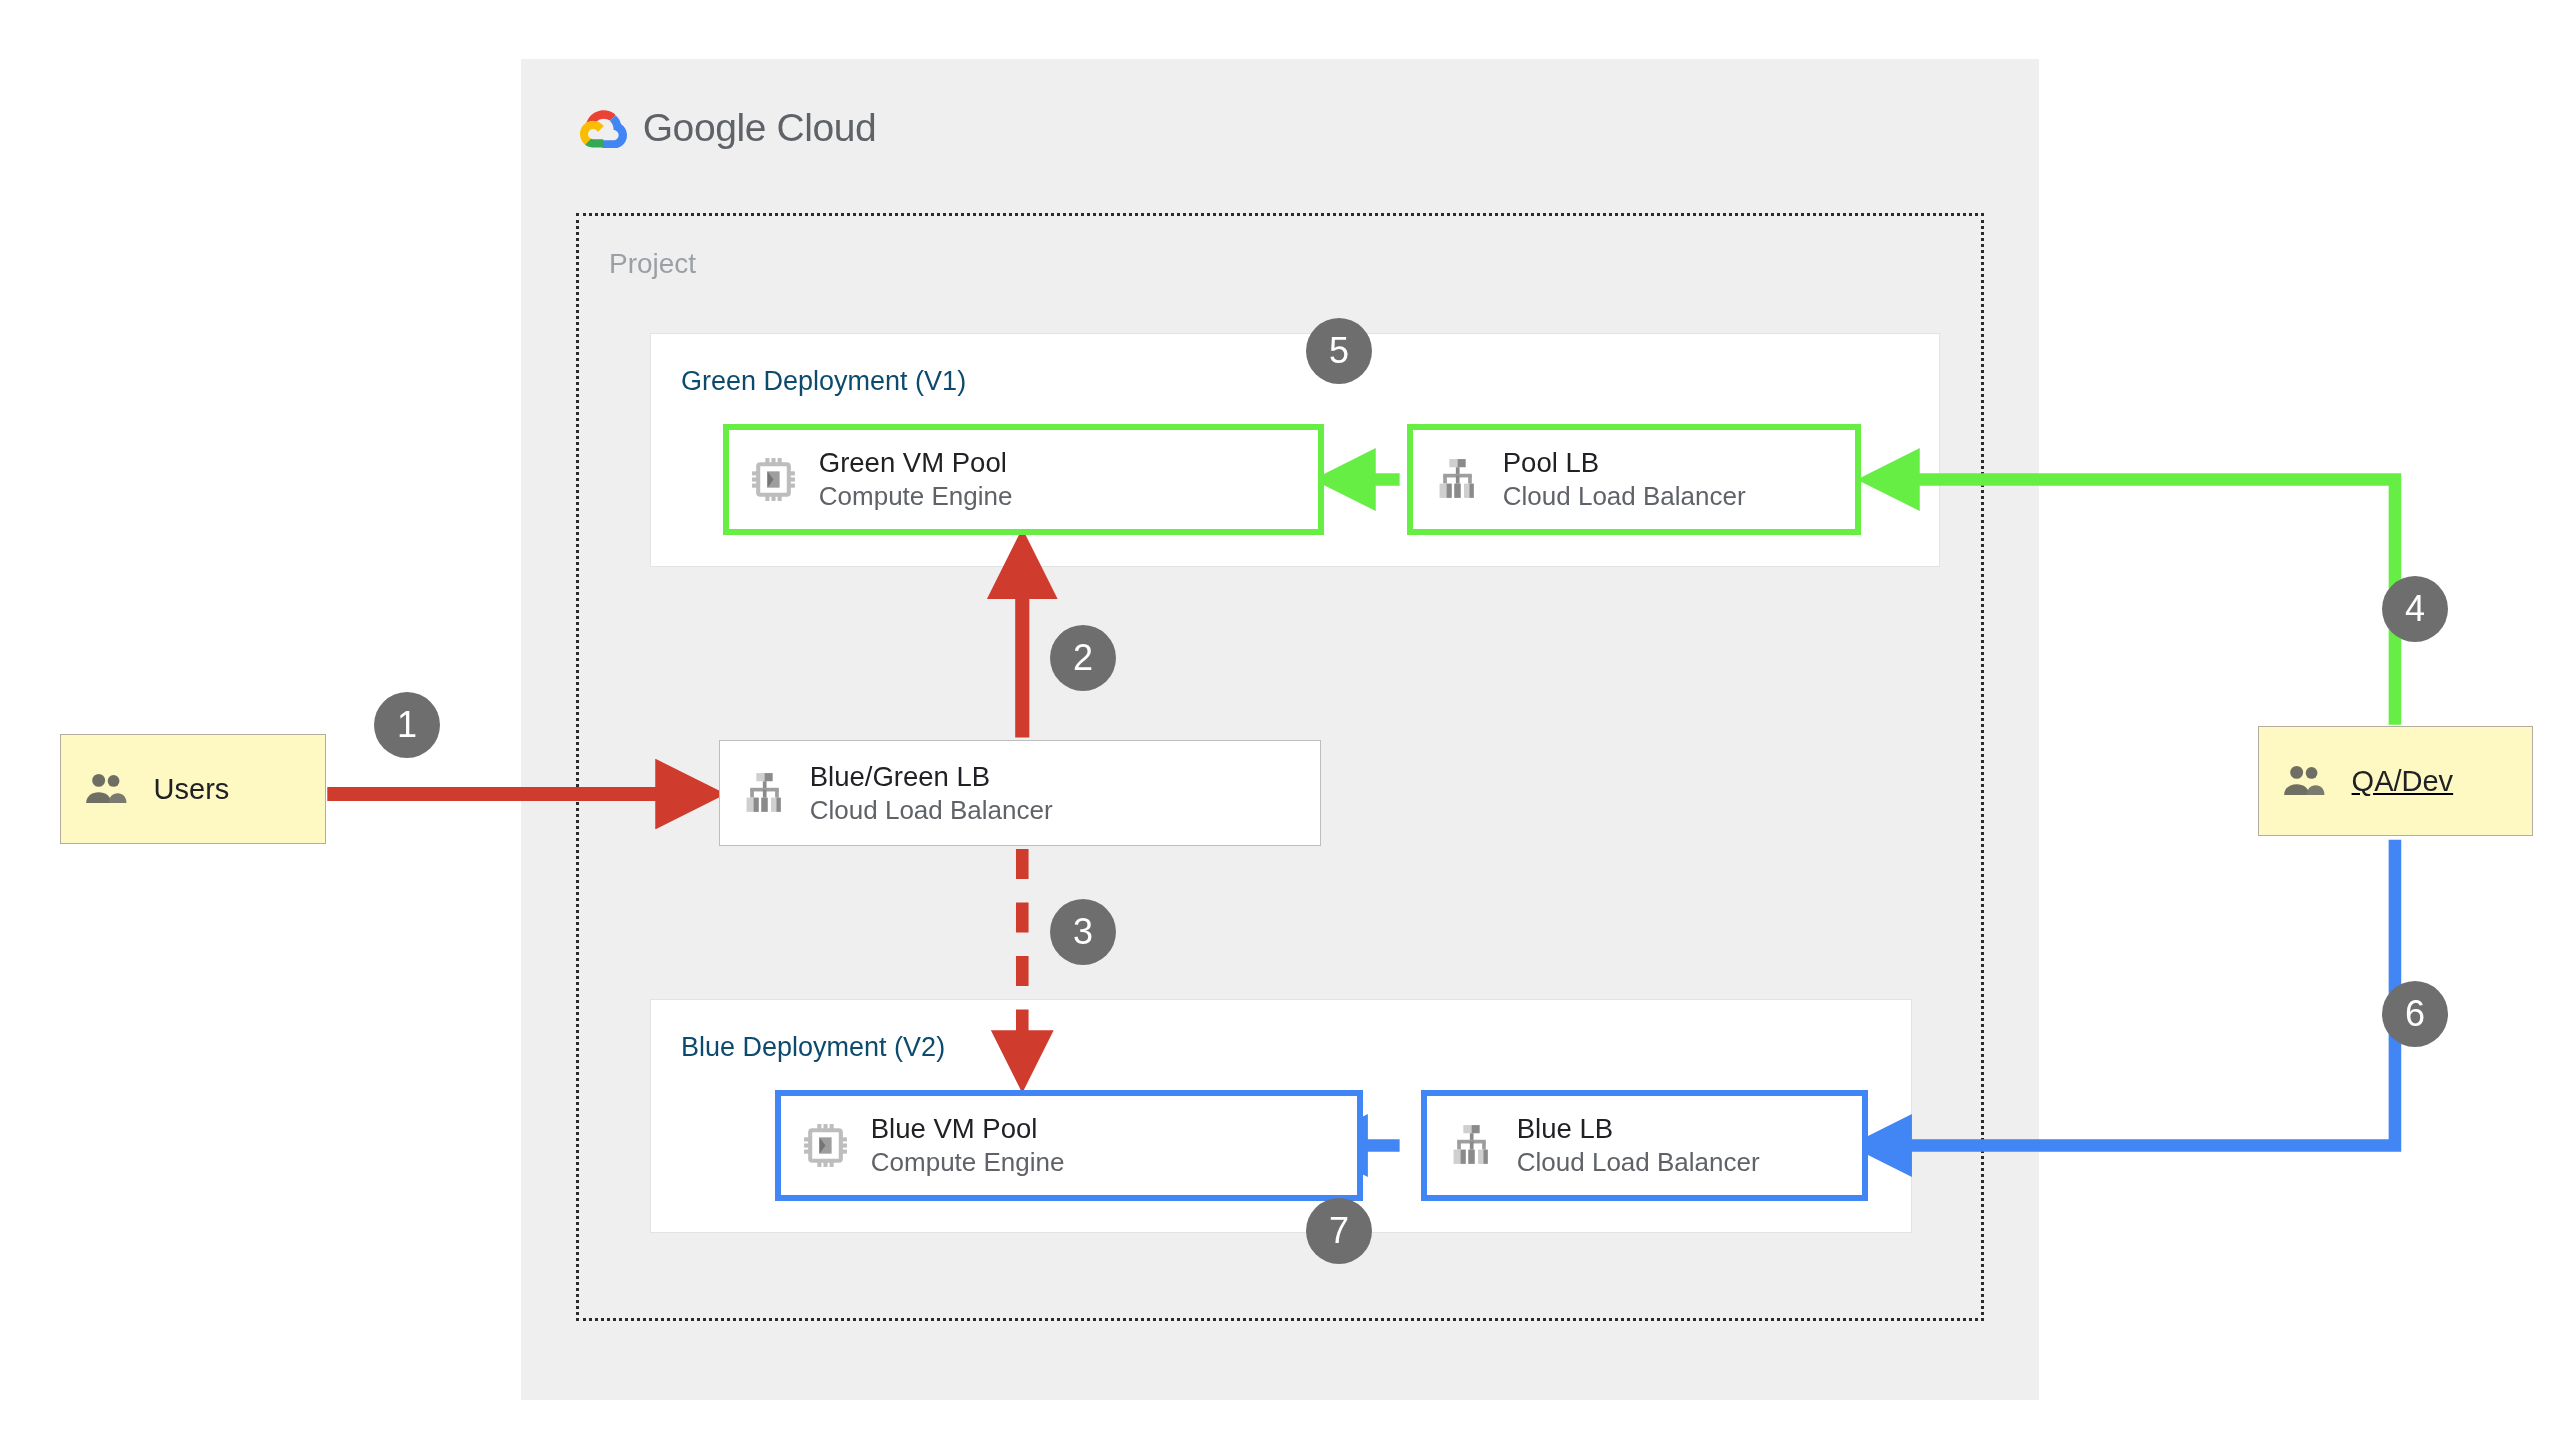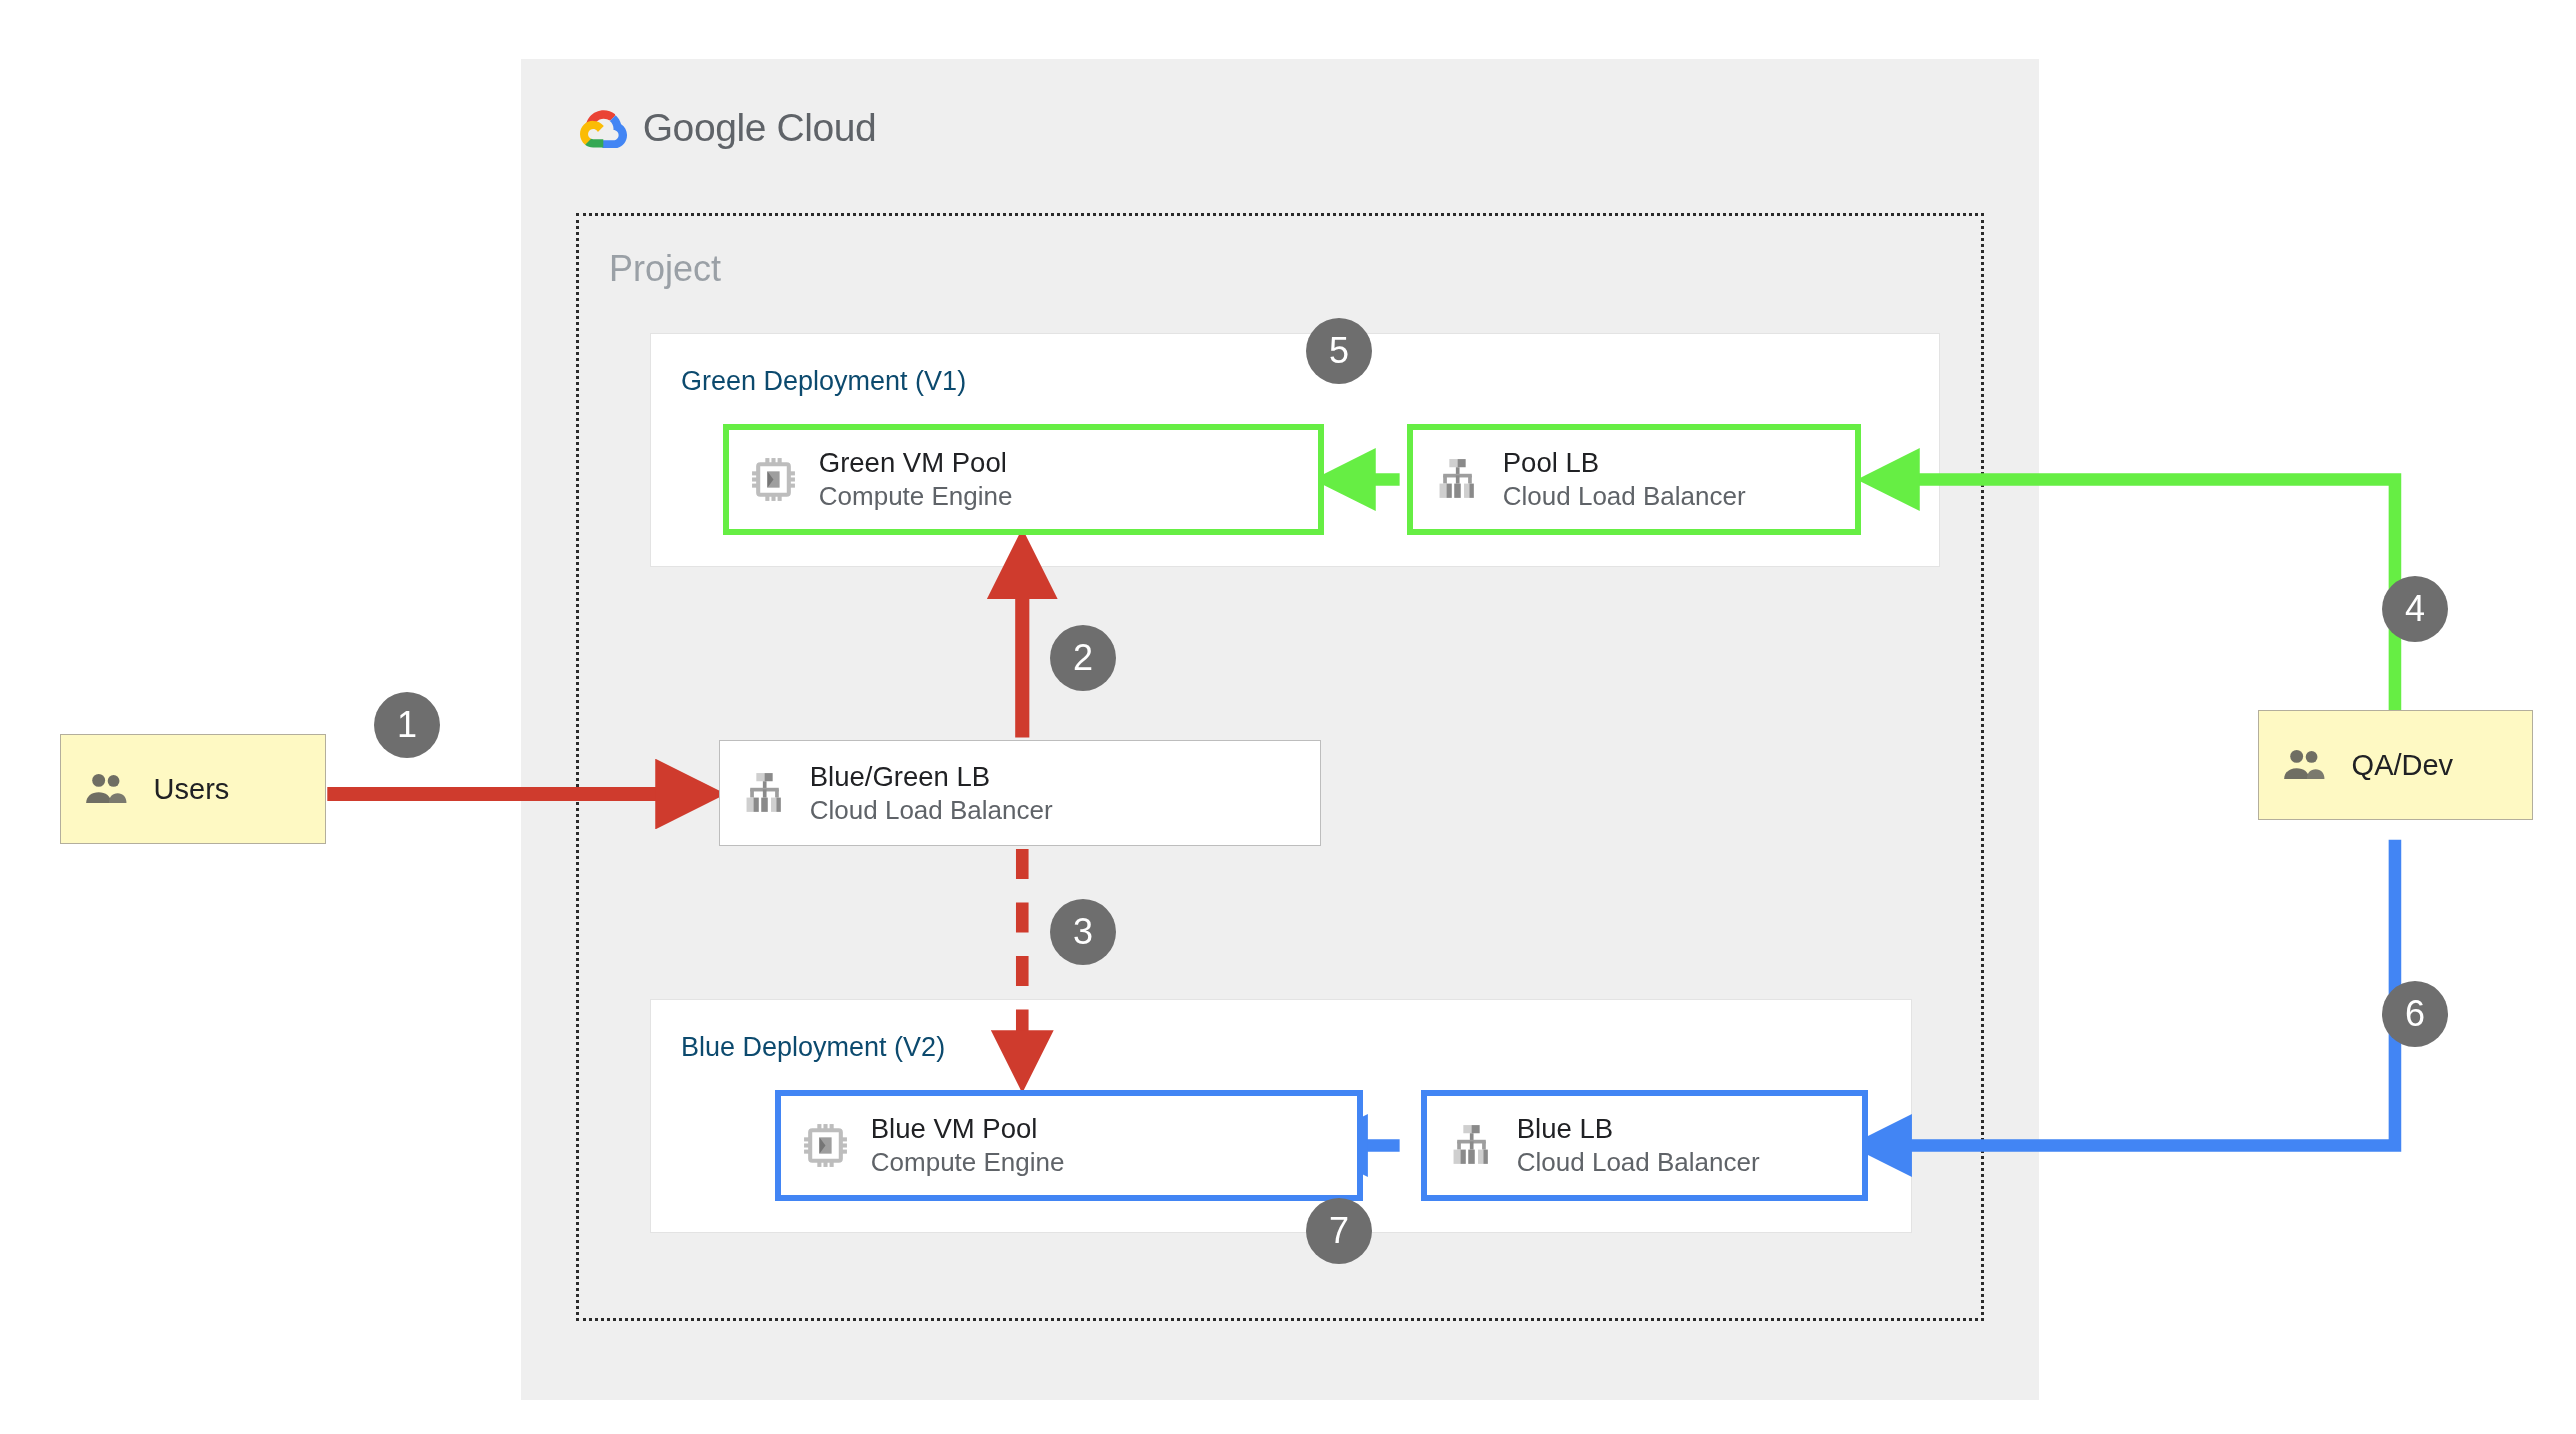--- a/index.html
+++ b/index.html
@@ -42,21 +42,21 @@
 
   
   #project-box {
     left: 576px; top: 213px;
     width: 1408px; height: 1108px;
     border: 3.9px dotted #2b2b2b;
     background: transparent;
   }
   #project-label {
     left: 609px; top: 248px;
-    font-size: 36px;
+    font-size: 28px;
     color: #9aa0a6;
     white-space: nowrap;
   }
 
   
   .deploy-box {
     background: #ffffff;
     border: 1.6px solid #e3e3e3;
   }
   #green-deploy-box { left: 650px; top: 333px; width: 1290px; height: 234px; }
@@ -90,21 +90,21 @@
 
   
   .actor {
     background: #fef9c3;
     border: 1.6px solid #b3ae9c;
     display: flex; align-items: center;
     padding-left: 22px; gap: 23.6px;
   }
   .actor-label { font-size: 29px; color: #202124; white-space: nowrap; }
   #users-box  { left: 60px;  top: 734px;  width: 266px; height: 110px; }
-  #qadev-box  { left: 2258px; top: 710px; width: 275px; height: 110px; }
+  #qadev-box  { left: 2258px; top: 726px; width: 275px; height: 110px; text-decoration: underline; }
 
   
   .badge {
     border-radius: 50%;
     background: #6e6e6e;
     color: #ffffff;
     display: flex; align-items: center; justify-content: center;
     font-size: 36px;
     line-height: 1;
     width: 66px; height: 66px;

